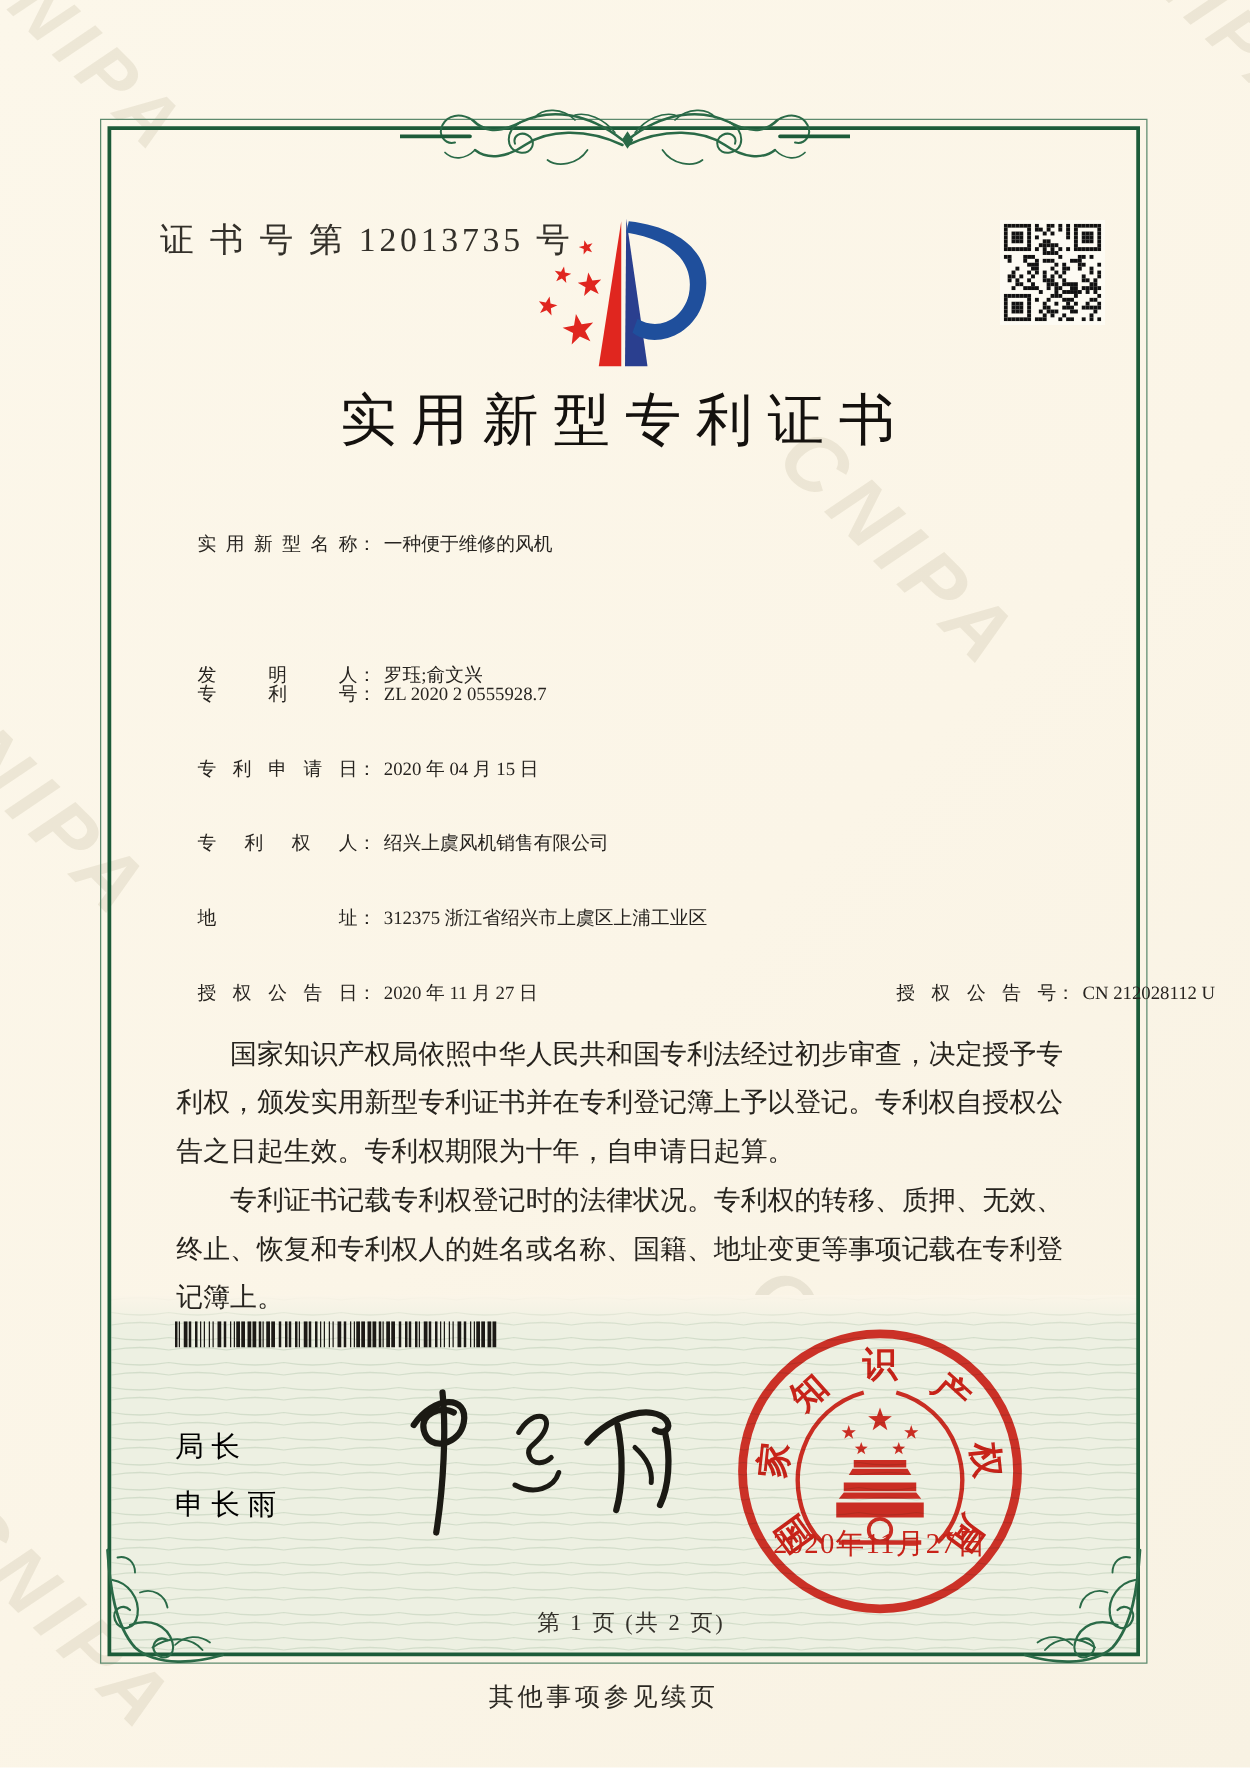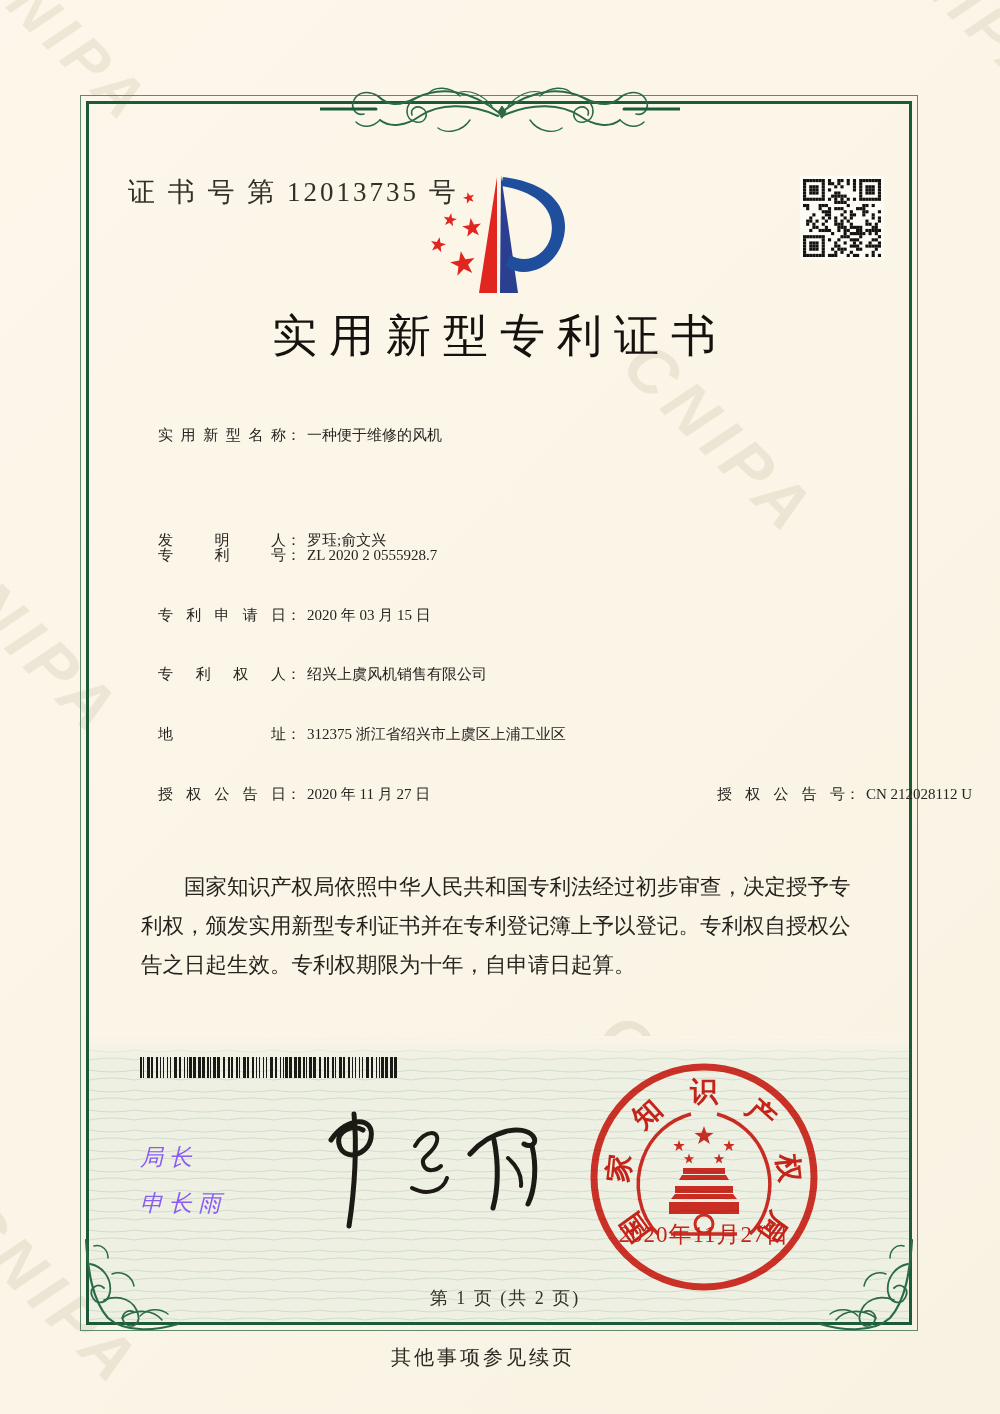--- a/index.html
+++ b/index.html
@@ -54,30 +54,30 @@
   }
 
   
   .field-row{position:absolute;left:158px;font-size:15px;white-space:nowrap;color:#272420;}
   .flabel{display:inline-block;width:128px;text-align:justify;text-align-last:justify;vertical-align:bottom;}
   .fcolon{margin-right:6px;}
   .grant-col2{position:absolute;left:512px;top:0;margin-left:47px;}
 
   
   .bodytext{
-    left:141px;top:868px;width:728px;
+    left:141px;top:824px;width:728px;
     font-size:21.5px;line-height:39px;color:#26231e;
     font-family:"Liberation Serif", serif;
   }
   .bodytext p{margin:0;text-indent:2em;}
 
   
   .barcode{left:140px;top:1057px;width:258px;height:21px;}
-  .officer{left:140px;font-size:23px;letter-spacing:6px;color:#8b5cf6;
-    font-family:"Liberation Sans", sans-serif;font-weight:500;font-style:italic;}
+  .officer{left:140px;font-size:23px;letter-spacing:6px;color:#000000;
+    font-family:"Liberation Sans", sans-serif;font-weight:500;}
   .sig{left:295px;top:1106px;width:250px;height:135px;}
   .seal{left:583px;top:1056px;width:242px;height:242px;mix-blend-mode:multiply;}
   .pageinfo{left:0;top:1286px;width:960px;text-align:center;font-size:18px;letter-spacing:2px;color:#33302a;margin-left:25px;}
   .footnote{left:0;top:1344px;width:966px;text-align:center;font-size:20px;letter-spacing:3px;color:#2b2822;}
 
   svg{display:block;}
 </style>
 </head>
 <body>
 
@@ -469,37 +469,38 @@
 <div class="field-row" style="top:426px;">
   <span class="flabel">实用新型名称</span><span class="fcolon">：</span><span class="fvalue">一种便于维修的风机</span>
 </div>
 <div class="field-row" style="top:486px;margin-top:45px;">
   <span class="flabel">发明人</span><span class="fcolon">：</span><span class="fvalue">罗珏;俞文兴</span>
 </div>
 <div class="field-row" style="top:546px;">
   <span class="flabel">专利号</span><span class="fcolon">：</span><span class="fvalue">ZL 2020 2 0555928.7</span>
 </div>
 <div class="field-row" style="top:606px;">
-  <span class="flabel">专利申请日</span><span class="fcolon">：</span><span class="fvalue">2020 年 03 月 15 日</span>
+  <span class="flabel">专利申请日</span><span class="fcolon">：</span><span class="fvalue">2020 年 04 月 15 日</span>
 </div>
 <div class="field-row" style="top:665px;">
   <span class="flabel">专利权人</span><span class="fcolon">：</span><span class="fvalue">绍兴上虞风机销售有限公司</span>
 </div>
 <div class="field-row" style="top:725px;">
   <span class="flabel">地址</span><span class="fcolon">：</span><span class="fvalue">312375 浙江省绍兴市上虞区上浦工业区</span>
 </div>
 <div class="field-row" style="top:785px;">
   <span class="flabel">授权公告日</span><span class="fcolon">：</span><span class="fvalue">2020 年 11 月 27 日</span>
   <span class="grant-col2">
     <span class="flabel">授权公告号</span><span class="fcolon">：</span><span class="fvalue">CN 212028112 U</span>
   </span>
 </div>
 
 <div class="abs bodytext">
   <p>国家知识产权局依照中华人民共和国专利法经过初步审查，决定授予专利权，颁发实用新型专利证书并在专利登记簿上予以登记。专利权自授权公告之日起生效。专利权期限为十年，自申请日起算。</p>
+  <p>专利证书记载专利权登记时的法律状况。专利权的转移、质押、无效、终止、恢复和专利权人的姓名或名称、国籍、地址变更等事项记载在专利登记簿上。</p>
 </div>
 
 <svg class="abs barcode" id="barcode" viewBox="0 0 258 21" preserveAspectRatio="none">
     <rect x="0" y="0" width="2" height="21" fill="#1c1a16"></rect>
     <rect x="3" y="0" width="1" height="21" fill="#1c1a16"></rect>
     <rect x="7" y="0" width="3" height="21" fill="#1c1a16"></rect>
     <rect x="11" y="0" width="2" height="21" fill="#1c1a16"></rect>
     <rect x="16" y="0" width="2" height="21" fill="#1c1a16"></rect>
     <rect x="20" y="0" width="1" height="21" fill="#1c1a16"></rect>
     <rect x="23" y="0" width="1" height="21" fill="#1c1a16"></rect>

